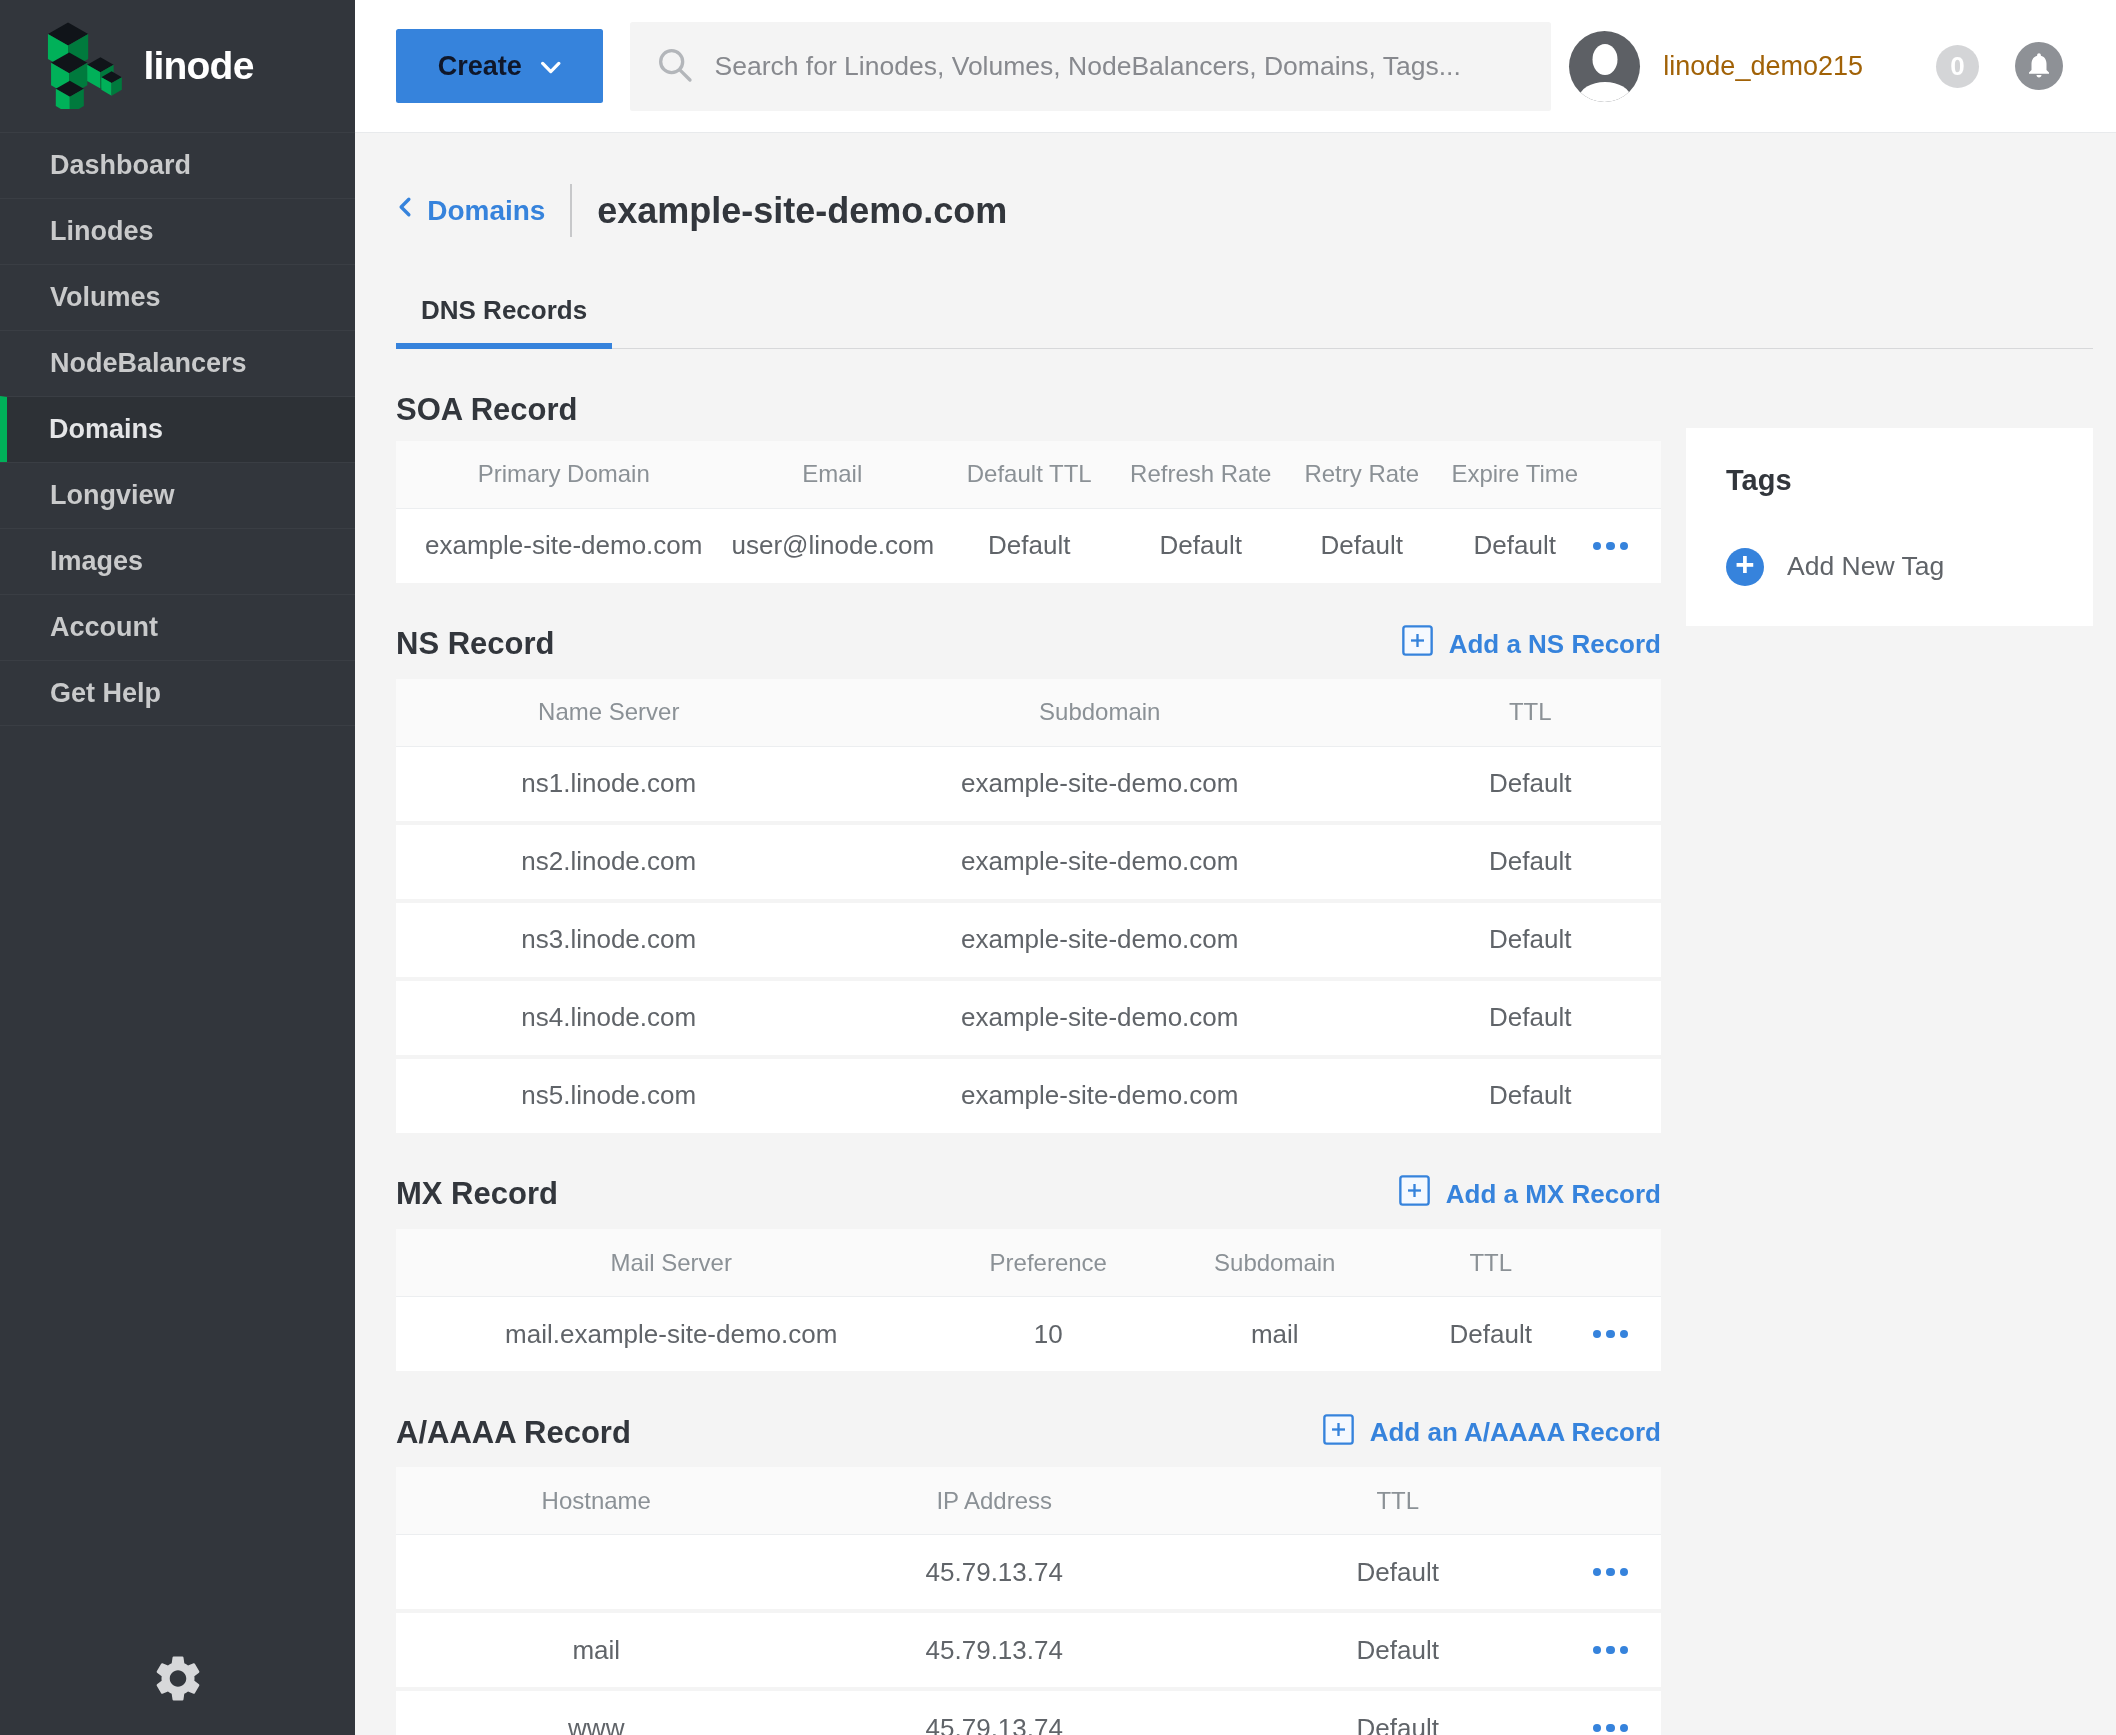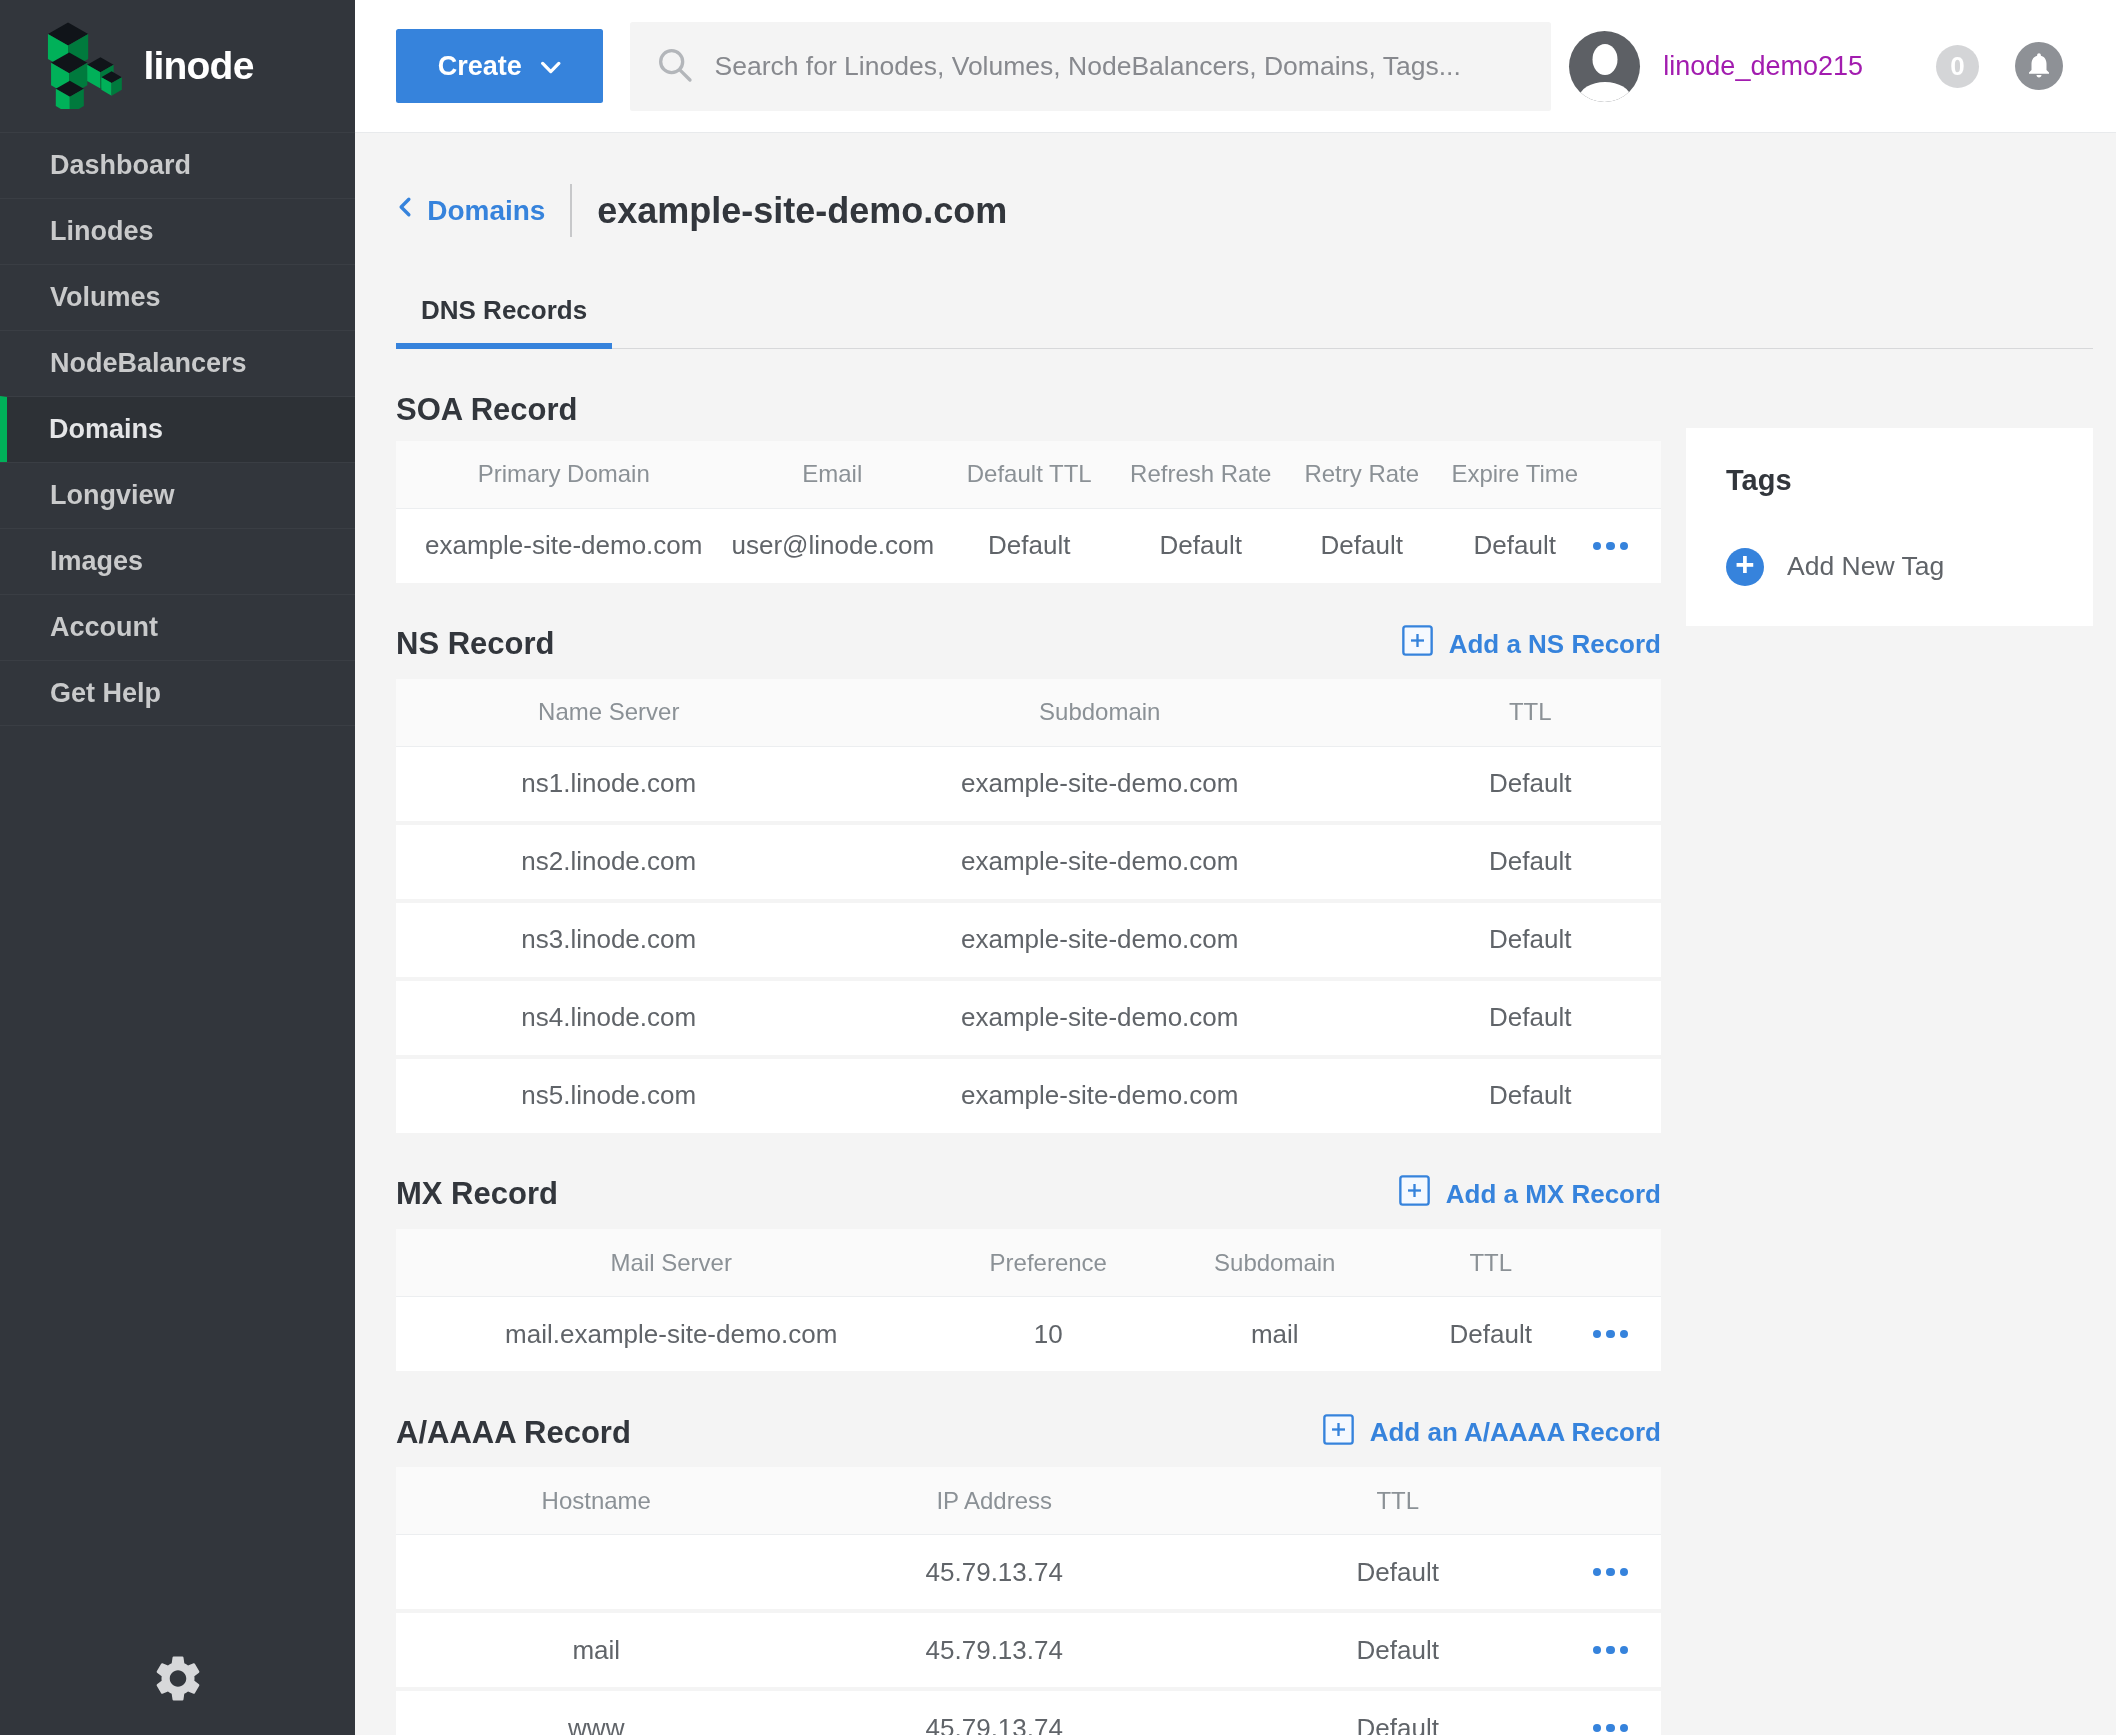--- a/index.html
+++ b/index.html
@@ -15,35 +15,35 @@
               font-size:27px; font-weight:bold; color:#c9cacb; border-top:1.7px solid #3a3e44; cursor:pointer; }
   .nav-item:last-child { border-bottom:1.7px solid #3a3e44; }
   .nav-item.active { background:#2d3136; border-left:7.4px solid #00b159; padding-left:42px; color:#e4e5e7; }
   .gear-btn { position:absolute; bottom:30px; left:50%; transform:translateX(-50%); width:55px; height:55px; cursor:pointer; }
 
   
   .main { flex:1; display:flex; flex-direction:column; }
   .topbar { display:flex; align-items:center; height:133px; background:#ffffff;
             padding:0 53px 0 41px; border-bottom:0.8px solid #e8eaec; }
   .create-btn { display:flex; align-items:center; justify-content:center; gap:18px;
-                width:207px; height:74px; background:#3683dc; color:#ffffff; border:none;
+                width:207px; height:74px; background:#3683dc; color:#0f172a; border:none;
                 font-size:27px; font-weight:bold; border-radius:2.5px; cursor:pointer;
                 font-family:"Liberation Sans", sans-serif; }
   .search-box { display:flex; align-items:center; gap:20px; width:921px; height:89px;
                 background:#f4f4f4; border-radius:2.5px; margin-left:26.5px; padding:0 25px; }
   .search-box input { flex:1; border:none; background:transparent; outline:none;
                       font-size:26.5px; color:#32363c; font-family:"Liberation Sans", sans-serif; }
   .search-box input::placeholder { color:#87898e; }
   .user-group { display:flex; align-items:center; margin-left:auto; }
   .avatar { position:relative; width:71px; height:71px; border-radius:50%; background:#5d6065; overflow:hidden; cursor:pointer; }
   .avatar::before { content:''; position:absolute; left:50%; top:13.2px; transform:translateX(-50%);
                     width:25px; height:31px; border-radius:50%; background:#fff; }
   .avatar::after { content:''; position:absolute; left:50%; bottom:-11.6px; transform:translateX(-50%);
                    width:51px; height:31px; border-radius:50%; background:#fff; }
-  .username { margin-left:23px; font-size:27px; color:#a21caf; }
+  .username { margin-left:23px; font-size:27px; color:#a16207; }
   .count-badge { display:flex; align-items:center; justify-content:center; width:43px; height:43px;
                  margin-left:73px; border-radius:50%; background:#d4d5d7; color:#fff;
                  font-size:26px; font-weight:bold; cursor:pointer; }
   .bell-btn { display:flex; align-items:center; justify-content:center; width:48px; height:48px;
               margin-left:36px; border-radius:50%; background:#8e9196; cursor:pointer; }
 
   
   .content { flex:1; background:#f4f4f4; padding:0 23px 0 41px; overflow:hidden; }
   .breadcrumb-row { display:flex; align-items:center; padding-top:51px; height:104px; }
   .back-link { display:flex; align-items:center; gap:13.2px; color:#3683dc; font-size:28px;

